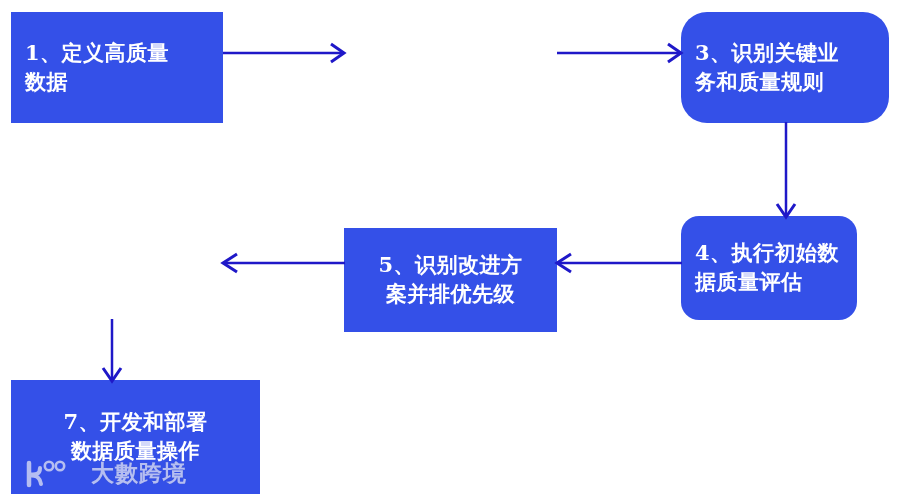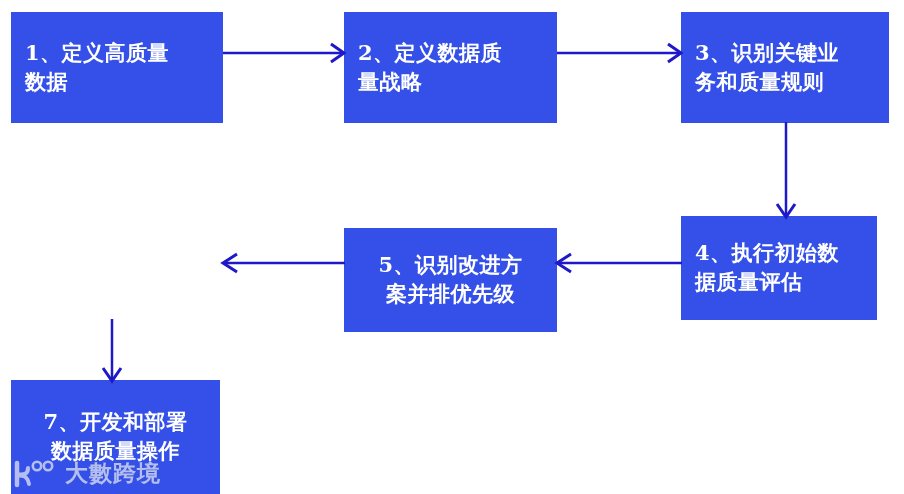--- a/index.html
+++ b/index.html
@@ -33,47 +33,47 @@
     display: block;
     width: 100%;
     white-space: pre-line;
   }
   .node.align-left .label { text-align: left; }
   .node.align-center .label { text-align: center; }
 
   
   #node-1 { left: 11px;  top: 12px;  width: 212px; height: 111px; }
   #node-2 { left: 344px; top: 12px;  width: 213px; height: 111px; }
-  #node-3 { left: 681px; top: 12px;  width: 208px; height: 111px; }
-  #node-4 { left: 681px; top: 216px; width: 196px; height: 104px; }
+  #node-3 { left: 681px; top: 12px;  width: 208px; height: 111px; border-radius: 26px; }
+  #node-4 { left: 681px; top: 216px; width: 176px; height: 104px; border-radius: 18px; }
   #node-5 { left: 344px; top: 228px; width: 213px; height: 104px; }
   #node-6 { left: 11px;  top: 213px; width: 212px; height: 107px; }
-  #node-7 { left: 11px;  top: 380px; width: 209px; height: 114px; }
+  #node-7 { left: 11px;  top: 380px; width: 249px; height: 114px; }
 
   .edge {
     position: absolute;
   }
   .edge svg { display: block; overflow: visible; }
 
   #edge-1-2 { left: 223px; top: 42px;  width: 122px; height: 22px; }
   #edge-2-3 { left: 557px; top: 42px;  width: 125px; height: 22px; }
   #edge-3-4 { left: 770px; top: 122px; width: 32px;  height: 96px; }
   #edge-4-5 { left: 556px; top: 252px; width: 126px; height: 22px; }
   #edge-5-6 { left: 222px; top: 252px; width: 123px; height: 22px; }
   #edge-6-7 { left: 96px;  top: 319px; width: 32px;  height: 63px; }
 
   
   #watermark {
     position: absolute;
-    left: 12px;
+    left: 24px;
     top: 455px;
     height: 36px;
     display: flex;
     align-items: center;
-    gap: 7px;
+    gap: 21px;
     pointer-events: none;
     opacity: 0.72;
   }
   #watermark .wm-logo {
     display: block;
   }
   #watermark .wm-text {
     font-family: "DejaVu Sans", "Liberation Sans", sans-serif;
     font-weight: bold;
     font-size: 23px;
@@ -85,24 +85,20 @@
 </head>
 <body>
 
 <div id="canvas">
 
   <div class="node align-left" id="node-1">
     <span class="label">1、定义高质量
 数据</span>
   </div>
 
-  <div class="node align-left" id="node-2">
-    <span class="label">2、定义数据质
-量战略</span>
-  </div>
 
   <div class="node align-left" id="node-3">
     <span class="label">3、识别关键业
 务和质量规则</span>
   </div>
 
   <div class="node align-left" id="node-4">
     <span class="label">4、执行初始数
 据质量评估</span>
   </div>

